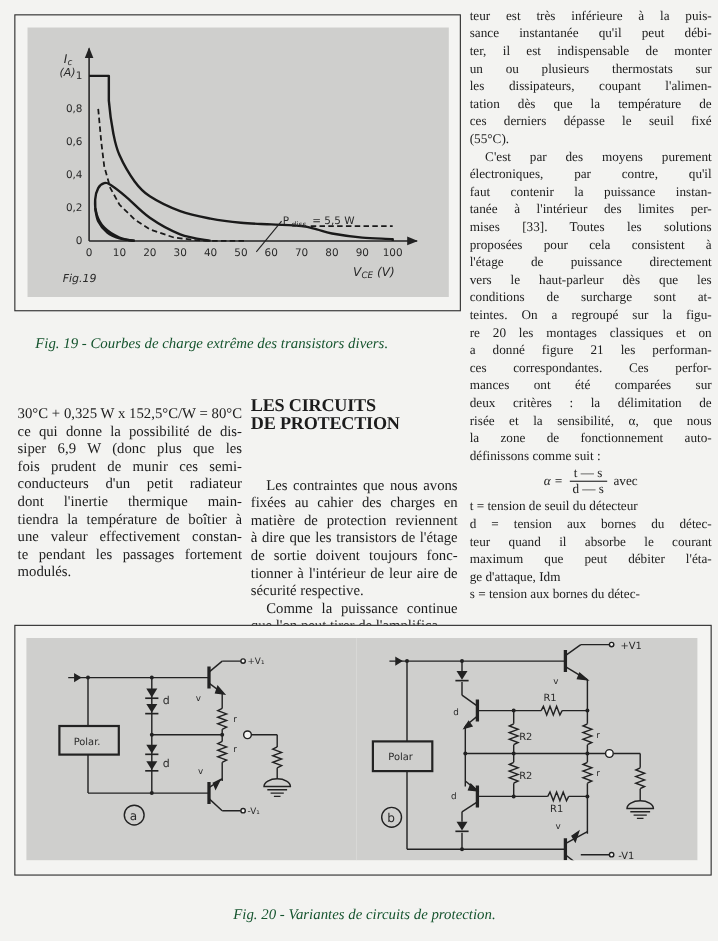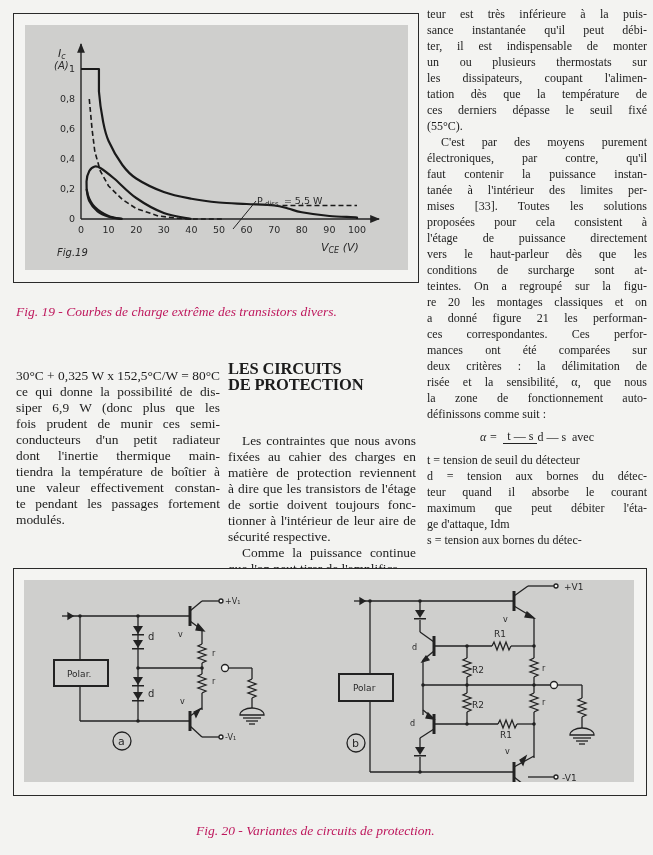--- a/index.html
+++ b/index.html
@@ -2,27 +2,27 @@
 <html><head>
 <meta charset="utf-8">
 <style>
   html, body { margin: 0; padding: 0; }
   body {
     width: 653px; height: 855px; background: #f3f3f1; position: relative; overflow: hidden;
     font-family: "Liberation Serif", "DejaVu Serif", serif; color: #1c1c1c;
   }
   .frame { position: absolute; border: 1.5px solid #2a2a2a; background: #f4f4f2; }
   .panel { position: absolute; background: #cfcfcd; }
-  .caption { position: absolute; font-style: italic; font-size: 13.5px; color: #be185d; white-space: nowrap; }
+  .caption { position: absolute; font-style: italic; font-size: 13.5px; color: #14532d; white-space: nowrap; margin-left: 16px; }
   .col { position: absolute; font-size: 12px; line-height: 16px; text-align: justify; }
   .col .line { display: block; text-align: justify; text-align-last: justify; height: 16px; }
   .col .line.last { text-align-last: left; }
   h2.heading { position: absolute; margin: 0; font-family: "Liberation Serif", serif; font-weight: bold; font-size: 16.5px; line-height: 16px; letter-spacing: -0.2px; }
   .formula { display: flex; align-items: center; justify-content: center; height: 30px; }
-  .frac { display: inline-flex; flex-direction: row; align-items: center; margin: 0 6px; line-height: 13px; }
+  .frac { display: inline-flex; flex-direction: column; align-items: center; margin: 0 6px; line-height: 13px; }
   .frac .num { border-bottom: 1px solid #222; padding: 0 4px; }
   svg text { font-family: "DejaVu Sans", sans-serif; fill: #2a2a2a; }
 </style>
 </head>
 <body>
 
 <div class="frame" style="left:13px; top:13px; width:404px; height:268px;"></div>
 <div class="panel" style="left:25px; top:25px; width:383px; height:245px;"></div>
 <svg style="position:absolute; left:25px; top:25px;" width="383" height="245" viewBox="0 0 383 245">
   <defs>

